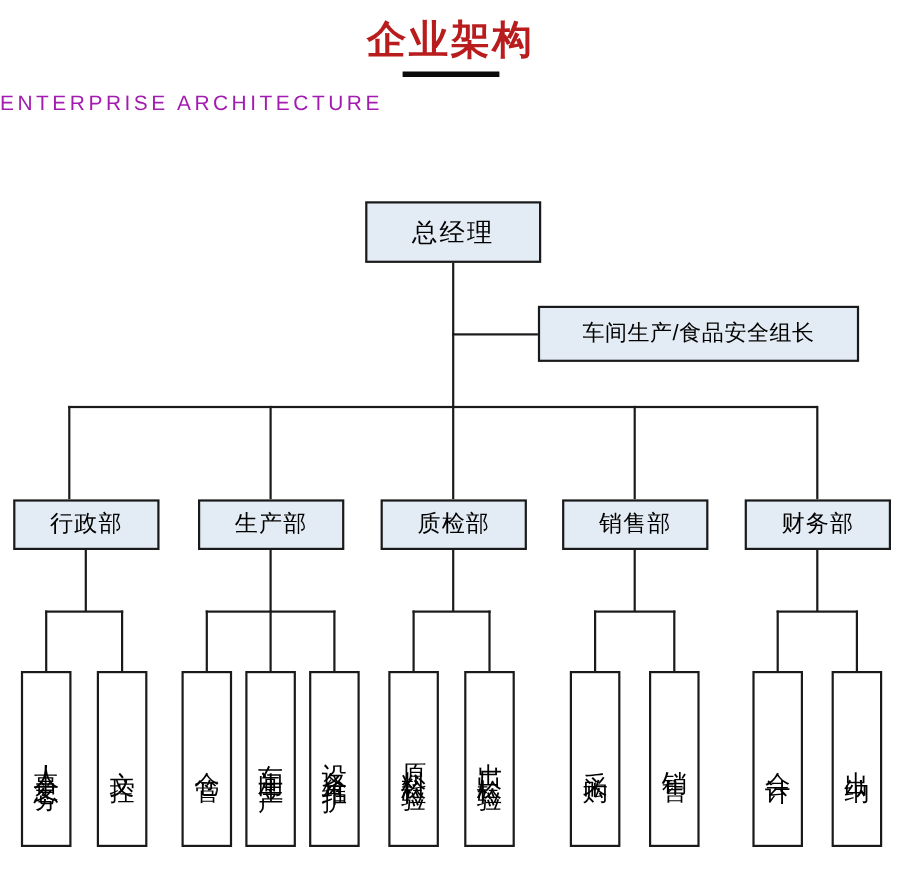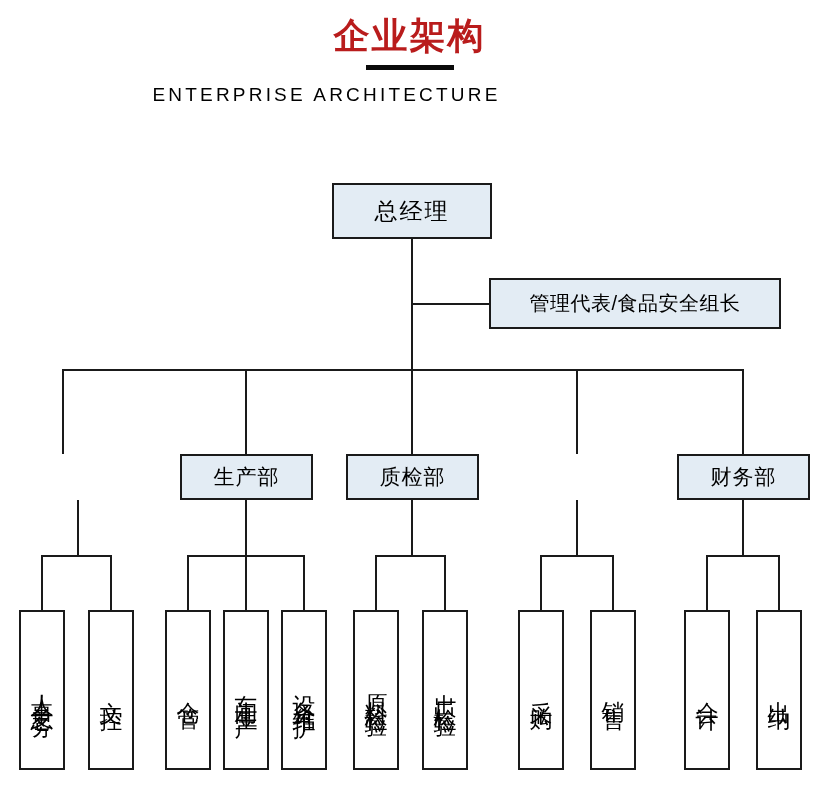--- a/index.html
+++ b/index.html
@@ -43,24 +43,24 @@
     width: 88px;
     height: 5px;
     margin-left: -44px;
     background: #0a0a0a;
   }
   #chart-subtitle {
     position: absolute;
     left: 0;
     top: 82px;
     width: 653px;
-    text-align: center;
+    text-align: left;
     font-size: 19px;
     letter-spacing: 3.2px;
-    color: #000000;
+    color: #a21caf;
     line-height: 26px;
   }
 
   
   #org-canvas {
     position: absolute;
     left: 0;
     top: 16px;
     width: 819px;
     height: 612px;
@@ -130,36 +130,42 @@
 <div id="org-canvas">
 
   <div class="node filled root horiz" style="left:332px; top:167px; width:160px; height:56px;">
     <span class="node-label">总经理</span>
   </div>
 
   <div class="conn v" style="left:411px; top:223px; width:2px; height:132px;"></div>
 
   <div class="conn h" style="left:411px; top:287px; width:79px; height:2px;"></div>
   <div class="node filled staff horiz" style="left:489px; top:262px; width:292px; height:51px;">
-    <span class="node-label">管理代表/食品安全组长</span>
+    <span class="node-label">车间生产/食品安全组长</span>
   </div>
 
   <div class="conn h" style="left:62px; top:353px; width:681px; height:2px;"></div>
 
   <div class="conn v" style="left:62px; top:353px; width:2px; height:85px;"></div>
   <div class="conn v" style="left:245px; top:353px; width:2px; height:85px;"></div>
   <div class="conn v" style="left:411px; top:353px; width:2px; height:85px;"></div>
   <div class="conn v" style="left:576px; top:353px; width:2px; height:85px;"></div>
   <div class="conn v" style="left:742px; top:353px; width:2px; height:85px;"></div>
 
+  <div class="node filled horiz" style="left:12px; top:438px; width:133px; height:46px;">
+    <span class="node-label">行政部</span>
+  </div>
   <div class="node filled horiz" style="left:346px; top:438px; width:133px; height:46px;">
     <span class="node-label">质检部</span>
   </div>
   <div class="node filled horiz" style="left:180px; top:438px; width:133px; height:46px;">
     <span class="node-label">生产部</span>
+  </div>
+  <div class="node filled horiz" style="left:511px; top:438px; width:133px; height:46px;">
+    <span class="node-label">销售部</span>
   </div>
   <div class="node filled horiz" style="left:677px; top:438px; width:133px; height:46px;">
     <span class="node-label">财务部</span>
   </div>
 
   <div class="conn v" style="left:77px; top:484px; width:2px; height:56px;"></div>
   <div class="conn h" style="left:41px; top:539px; width:71px; height:2px;"></div>
   <div class="conn v" style="left:41px; top:539px; width:2px; height:56px;"></div>
   <div class="conn v" style="left:110px; top:539px; width:2px; height:56px;"></div>
 

